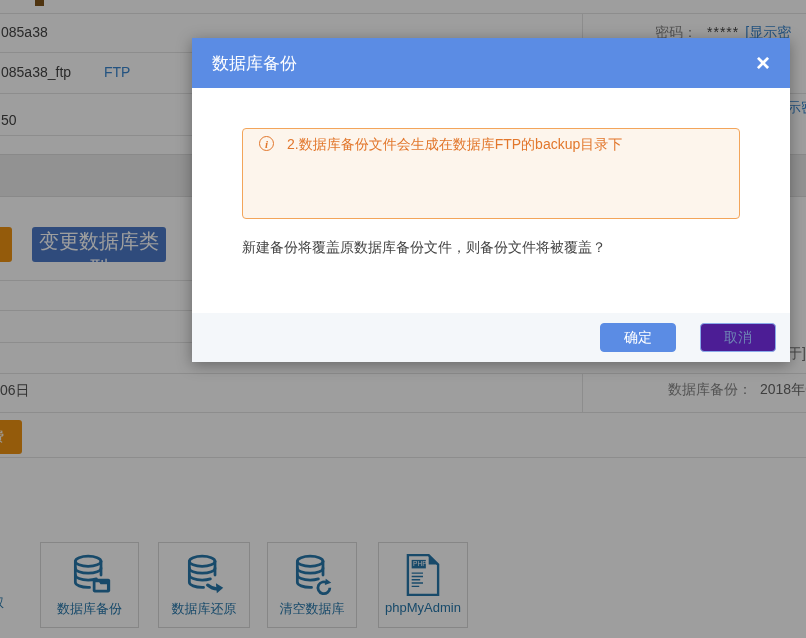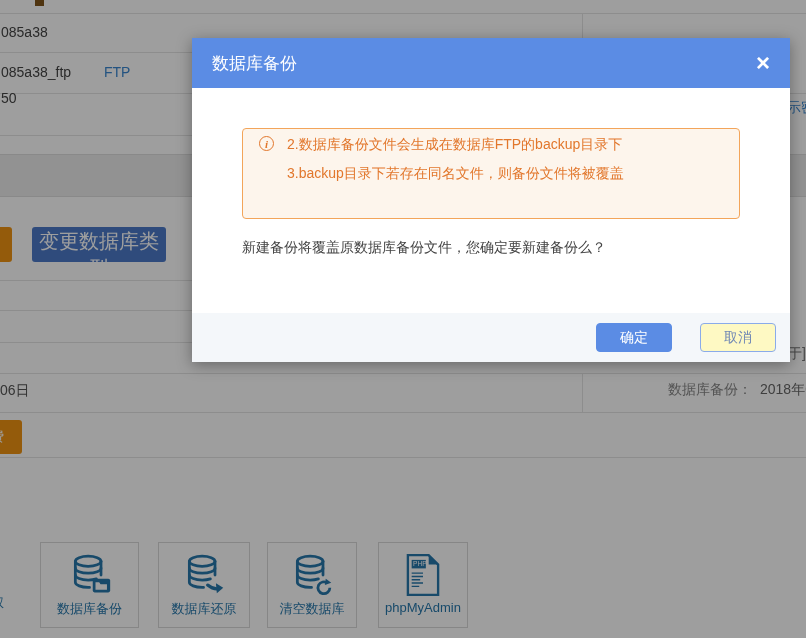--- a/index.html
+++ b/index.html
@@ -40,24 +40,24 @@
                background:none;border:none;padding:0;font-family:inherit;}
   .modal-body{padding:40px 50px 0;}
   .notice-box{position:relative;border:1px solid #f3a55a;background:#fdf5ec;border-radius:4px;
               padding:1px 16px 1px 44px;color:#e2772c;font-size:14px;line-height:29px;height:87px;box-sizing:content-box;}
   .notice-line{white-space:nowrap;}
   .info-icon{position:absolute;left:16px;top:7px;width:15px;height:15px;border:1.5px solid #e2772c;border-radius:50%;
              font-family:"Liberation Serif",serif;font-style:italic;font-weight:bold;font-size:11px;
              text-align:center;line-height:14px;color:#e2772c;box-sizing:border-box;}
   .confirm-text{margin-top:20px;color:#444;font-size:14px;}
   .modal-footer{position:absolute;left:0;right:0;bottom:0;height:49px;background:#f4f7fa;
-                display:flex;align-items:center;justify-content:flex-end;padding-right:14px;box-sizing:border-box;padding-left:15px;}
+                display:flex;align-items:center;justify-content:flex-end;gap:24px;padding-right:14px;box-sizing:border-box;padding-left:15px;}
   .btn{width:76px;height:29px;border-radius:4px;font-size:14px;font-family:inherit;cursor:pointer;}
   .btn-primary{background:#5b8ce4;border:1px solid #5b8ce4;color:#fff;}
-  .btn-plain{background:#fef9c3;border:1px solid #8aabea;color:#6f87b5;margin-left:28px;}
+  .btn-plain{background:#4c1d95;border:1px solid #8aabea;color:#6f87b5;}
   svg{display:block;}
 </style>
 </head>
 <body>
 
 <div class="stage">
 
   <div class="page">
 
     <div class="top-frag"></div>
@@ -72,22 +72,25 @@
     <div class="divider" style="left:0;top:342px;width:582px;"></div>
     <div class="divider" style="left:0;top:373px;width:806px;"></div>
     <div class="divider" style="left:0;top:412px;width:806px;"></div>
     <div class="divider" style="left:0;top:457px;width:806px;"></div>
     <div class="vdivider" style="left:582px;top:13px;height:122px;"></div>
     <div class="vdivider" style="left:582px;top:373px;height:39px;"></div>
 
     <div class="bgtext" style="left:1px;top:24px;">085a38</div>
     <div class="bgtext" style="left:1px;top:64px;">085a38_ftp</div>
     <span class="bgtext bglink" style="left:78px;top:64px;margin-left:26px;">FTP</span>
-    <div class="bgtext" style="left:1px;top:90px;">50</div>
+    <div class="bgtext" style="left:1px;top:112px;">50</div>
 
+    <div class="pw-row">
+      <span class="bglabel">密码：</span><span class="stars">*****</span><span class="bglink">[显示密</span>
+    </div>
 
     <button class="btn-orange" style="left:-28px;top:227px;width:40px;height:35px;">置</button>
     <button class="btn-bluebg">变更数据库类型</button>
 
     <div class="bgtext" style="left:0;top:382px;color:#555;">06日</div>
     <div class="expire-row">
       <span class="bglabel">数据库备份：</span><span class="val">2018年04月</span>
     </div>
 
     <button class="btn-orange" style="left:-42px;top:420px;width:64px;height:34px;">续费</button>
@@ -169,23 +172,22 @@
   <div class="modal">
     <div class="modal-header">
       <span class="modal-title">数据库备份</span>
       <button class="modal-close">×</button>
     </div>
 
     <div class="modal-body">
       <div class="notice-box">
         <span class="info-icon">i</span>
         <div class="notice-line">2.数据库备份文件会生成在数据库FTP的backup目录下</div>
-        <div class="notice-line">3.backup目录下若存在同名文件，则备份文件将被覆盖</div>
       </div>
-      <div class="confirm-text">新建备份将覆盖原数据库备份文件，您确定要新建备份么？</div>
+      <div class="confirm-text">新建备份将覆盖原数据库备份文件，则备份文件将被覆盖？</div>
     </div>
 
     <div class="modal-footer">
       <button class="btn btn-primary">确定</button>
       <button class="btn btn-plain">取消</button>
     </div>
   </div>
 
 </div>
 

